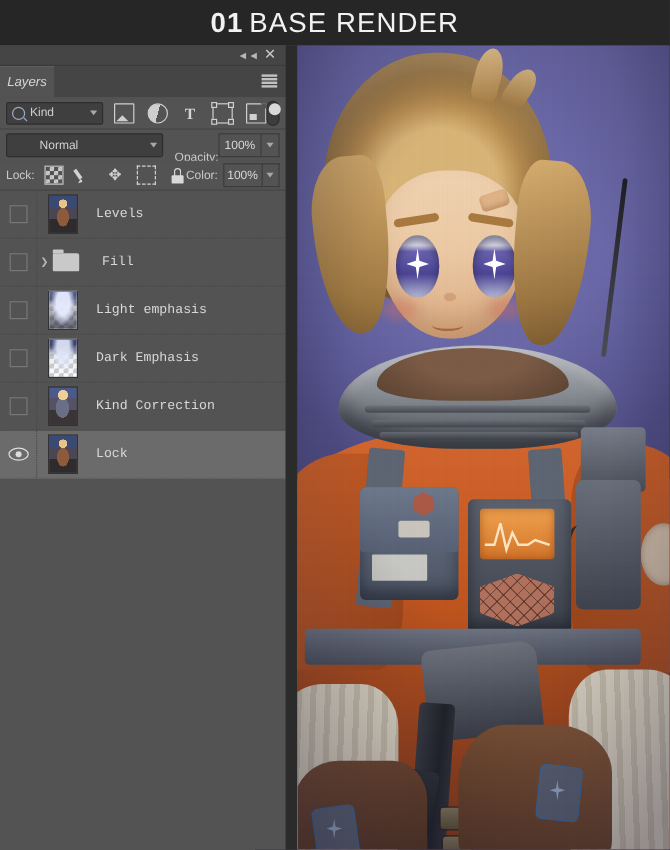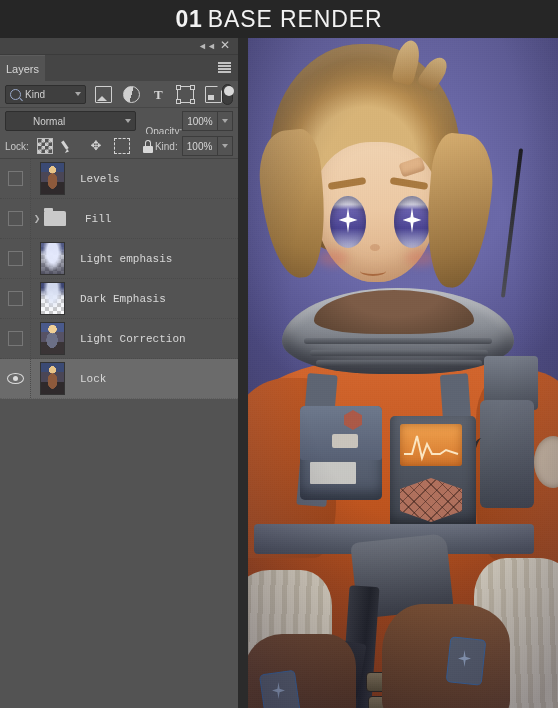--- a/index.html
+++ b/index.html
@@ -49,21 +49,21 @@
     color:#b8b8b8;font-size:9px;line-height:10px;text-align:center;cursor:pointer;
   }
   #close-icon{
     position:absolute;right:6px;top:1px;width:14px;height:13px;
     color:#c8c8c8;font-size:12px;line-height:13px;text-align:center;cursor:pointer;
   }
 
   
   #tabrow{
     height:26px;background:#454545;position:relative;flex:0 0 auto;
-    display:flex;align-items:stretch;
+    display:flex;align-items:stretch;font-style:italic;
   }
   #tab-layers{
     width:45px;background:#535353;color:#d6d6d6;font-size:11px;
     display:flex;align-items:center;justify-content:center;
     border-top:1px solid #5d5d5d;cursor:pointer;
   }
   #panel-menu-icon{
     position:absolute;right:7px;top:7px;width:13px;height:11px;cursor:pointer;
     display:flex;flex-direction:column;justify-content:space-between;
   }
@@ -617,21 +617,21 @@
 
     <div id="lock-row">
       <span id="lock-word">Lock:</span>
       <div id="lock-icons">
         <div class="lk lk-checker"></div>
         <div class="lk lk-brush"></div>
         <div class="lk lk-move">✥</div>
         <div class="lk lk-frame"></div>
         <div class="lk lk-lock"></div>
       </div>
-      <span class="field-label" id="fill-label">Kind:</span>
+      <span class="field-label" id="fill-label">Color:</span>
       <div class="numbox" style="margin-left:4px;">100%</div>
       <div class="numchev">
         <span class="chev"></span>
       </div>
     </div>
 
     <div id="layer-list">
 
       <div class="layer-row">
         <div class="vis-cell">
@@ -678,21 +678,21 @@
         <div class="layer-name">Dark Emphasis</div>
       </div>
 
       <div class="layer-row">
         <div class="vis-cell">
           <div class="vis-box"></div>
         </div>
         <div class="thumb-cell">
           <div class="thumb th-char2"></div>
         </div>
-        <div class="layer-name">Light Correction</div>
+        <div class="layer-name">Kind Correction</div>
       </div>
 
       <div class="layer-row selected">
         <div class="vis-cell">
           <div class="eye"></div>
         </div>
         <div class="thumb-cell">
           <div class="thumb th-char sel-brackets"></div>
         </div>
         <div class="layer-name">Lock</div>

